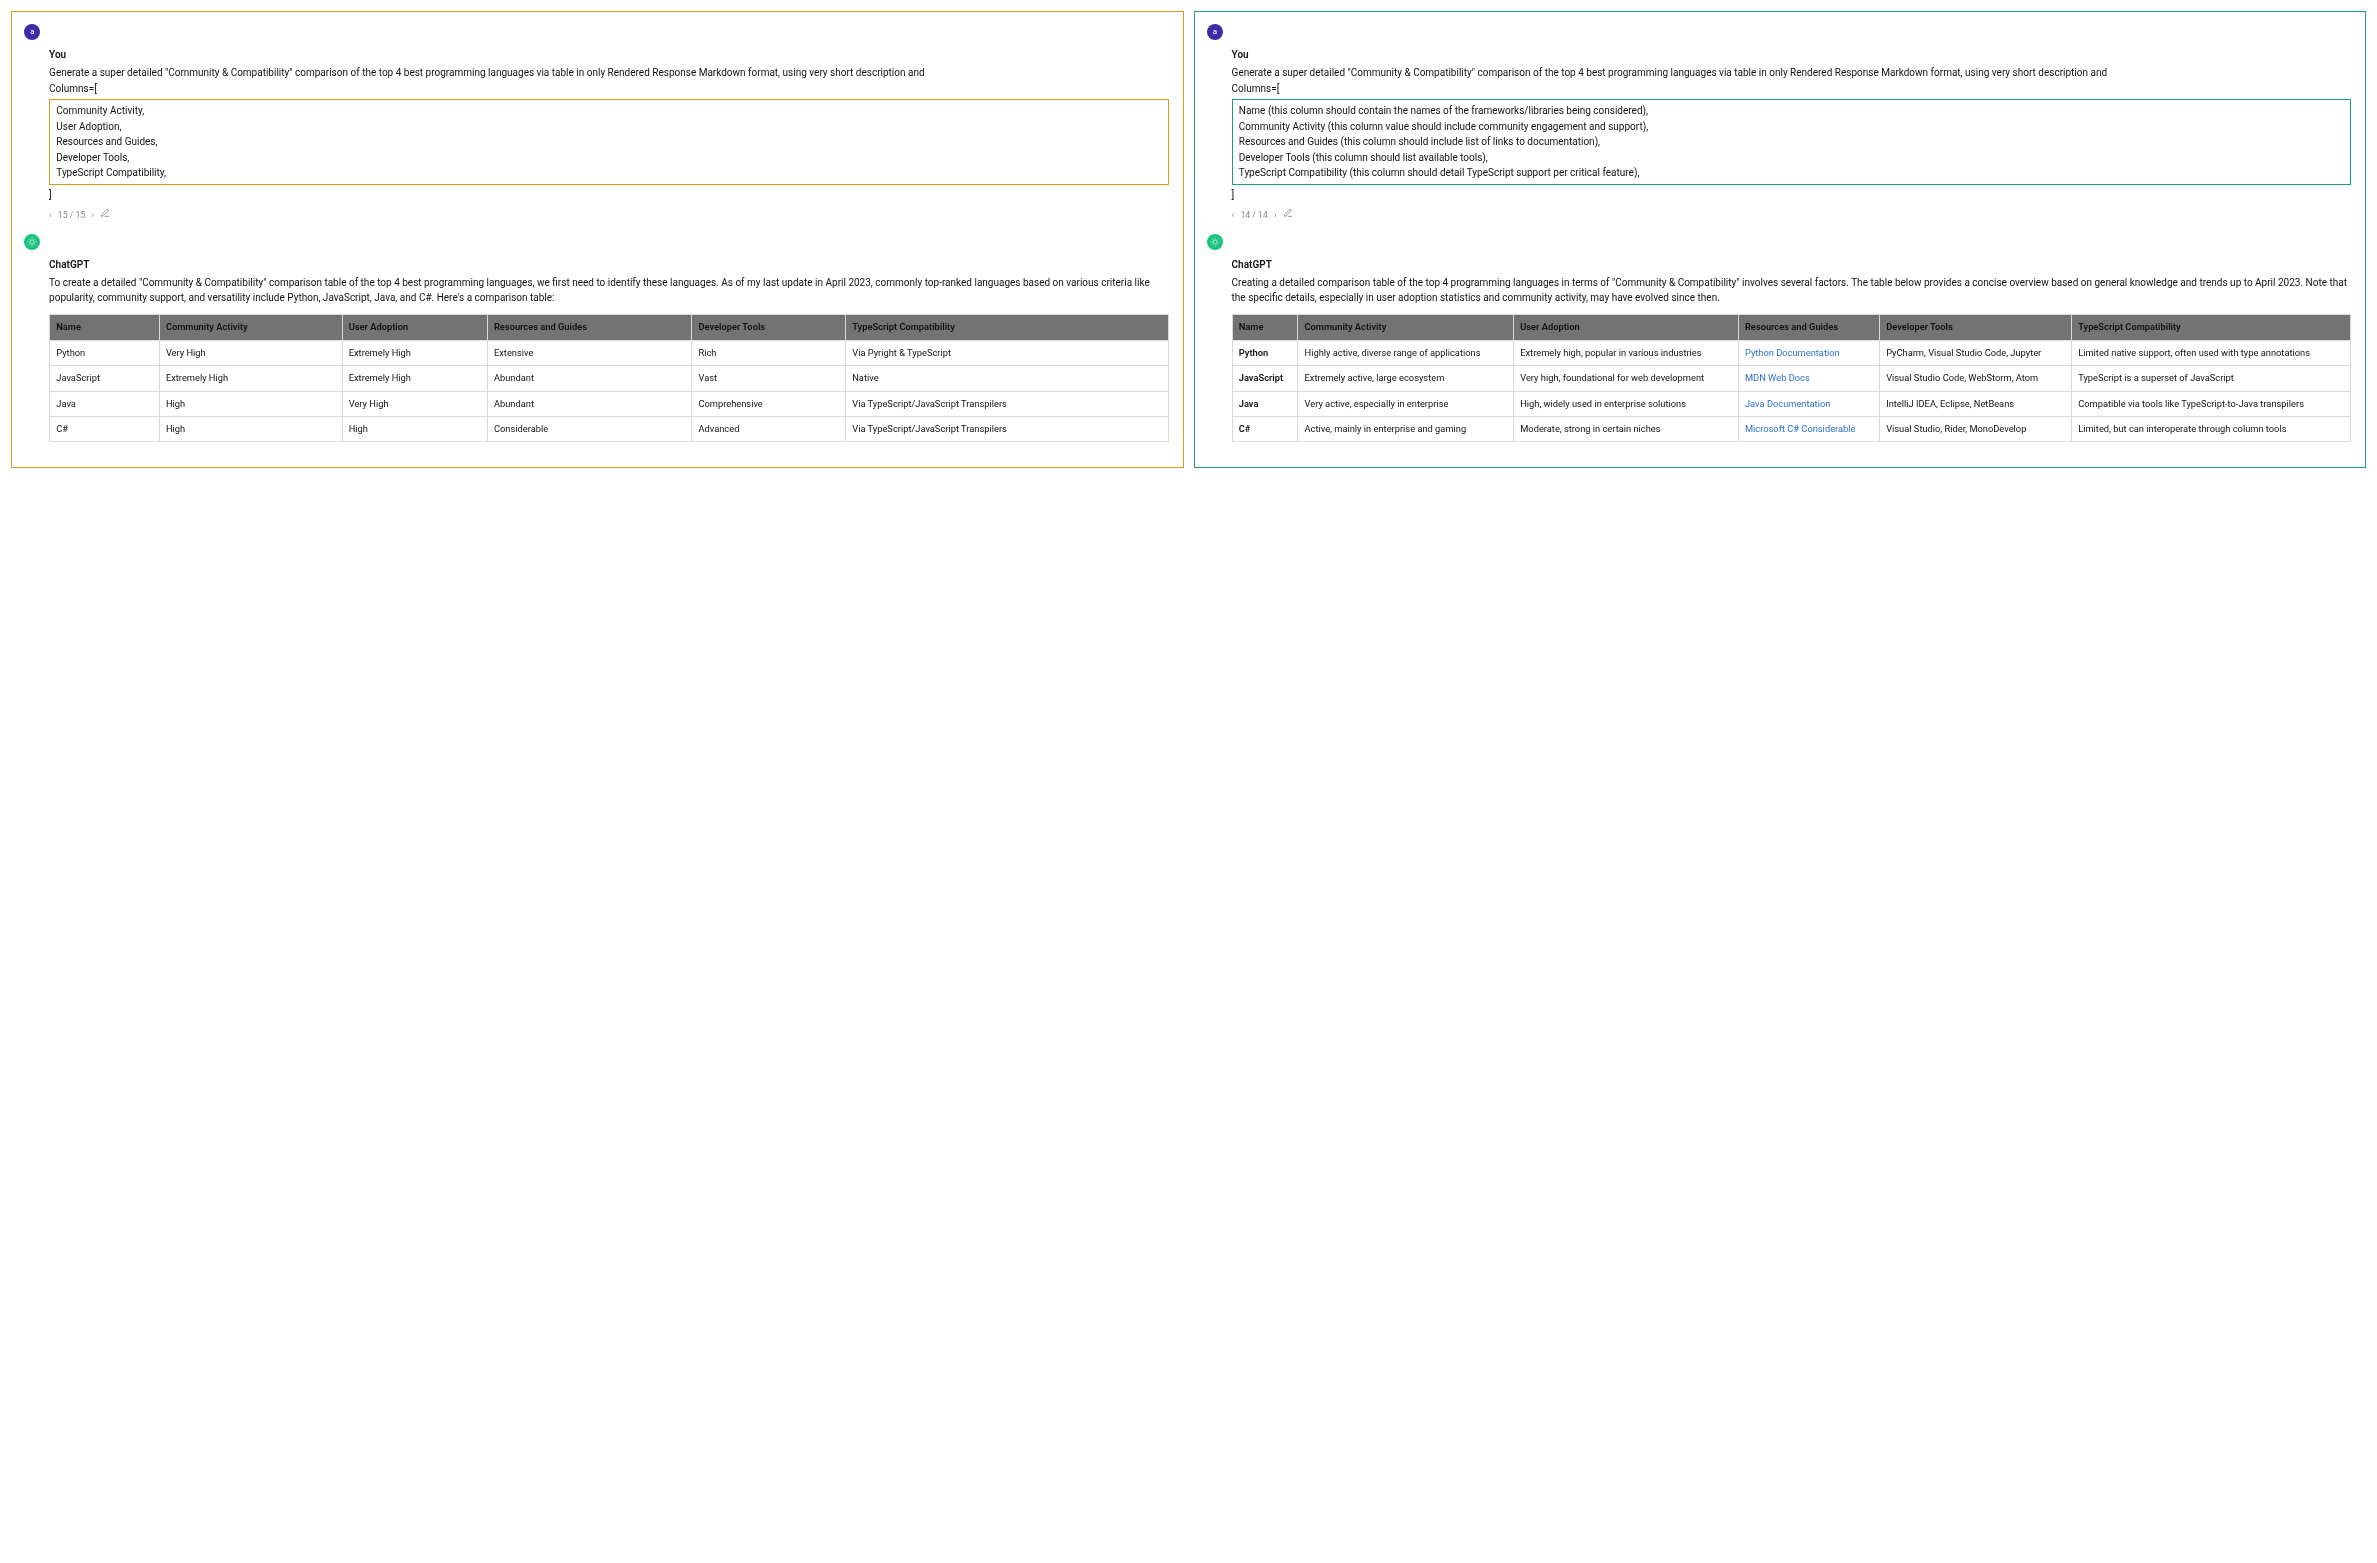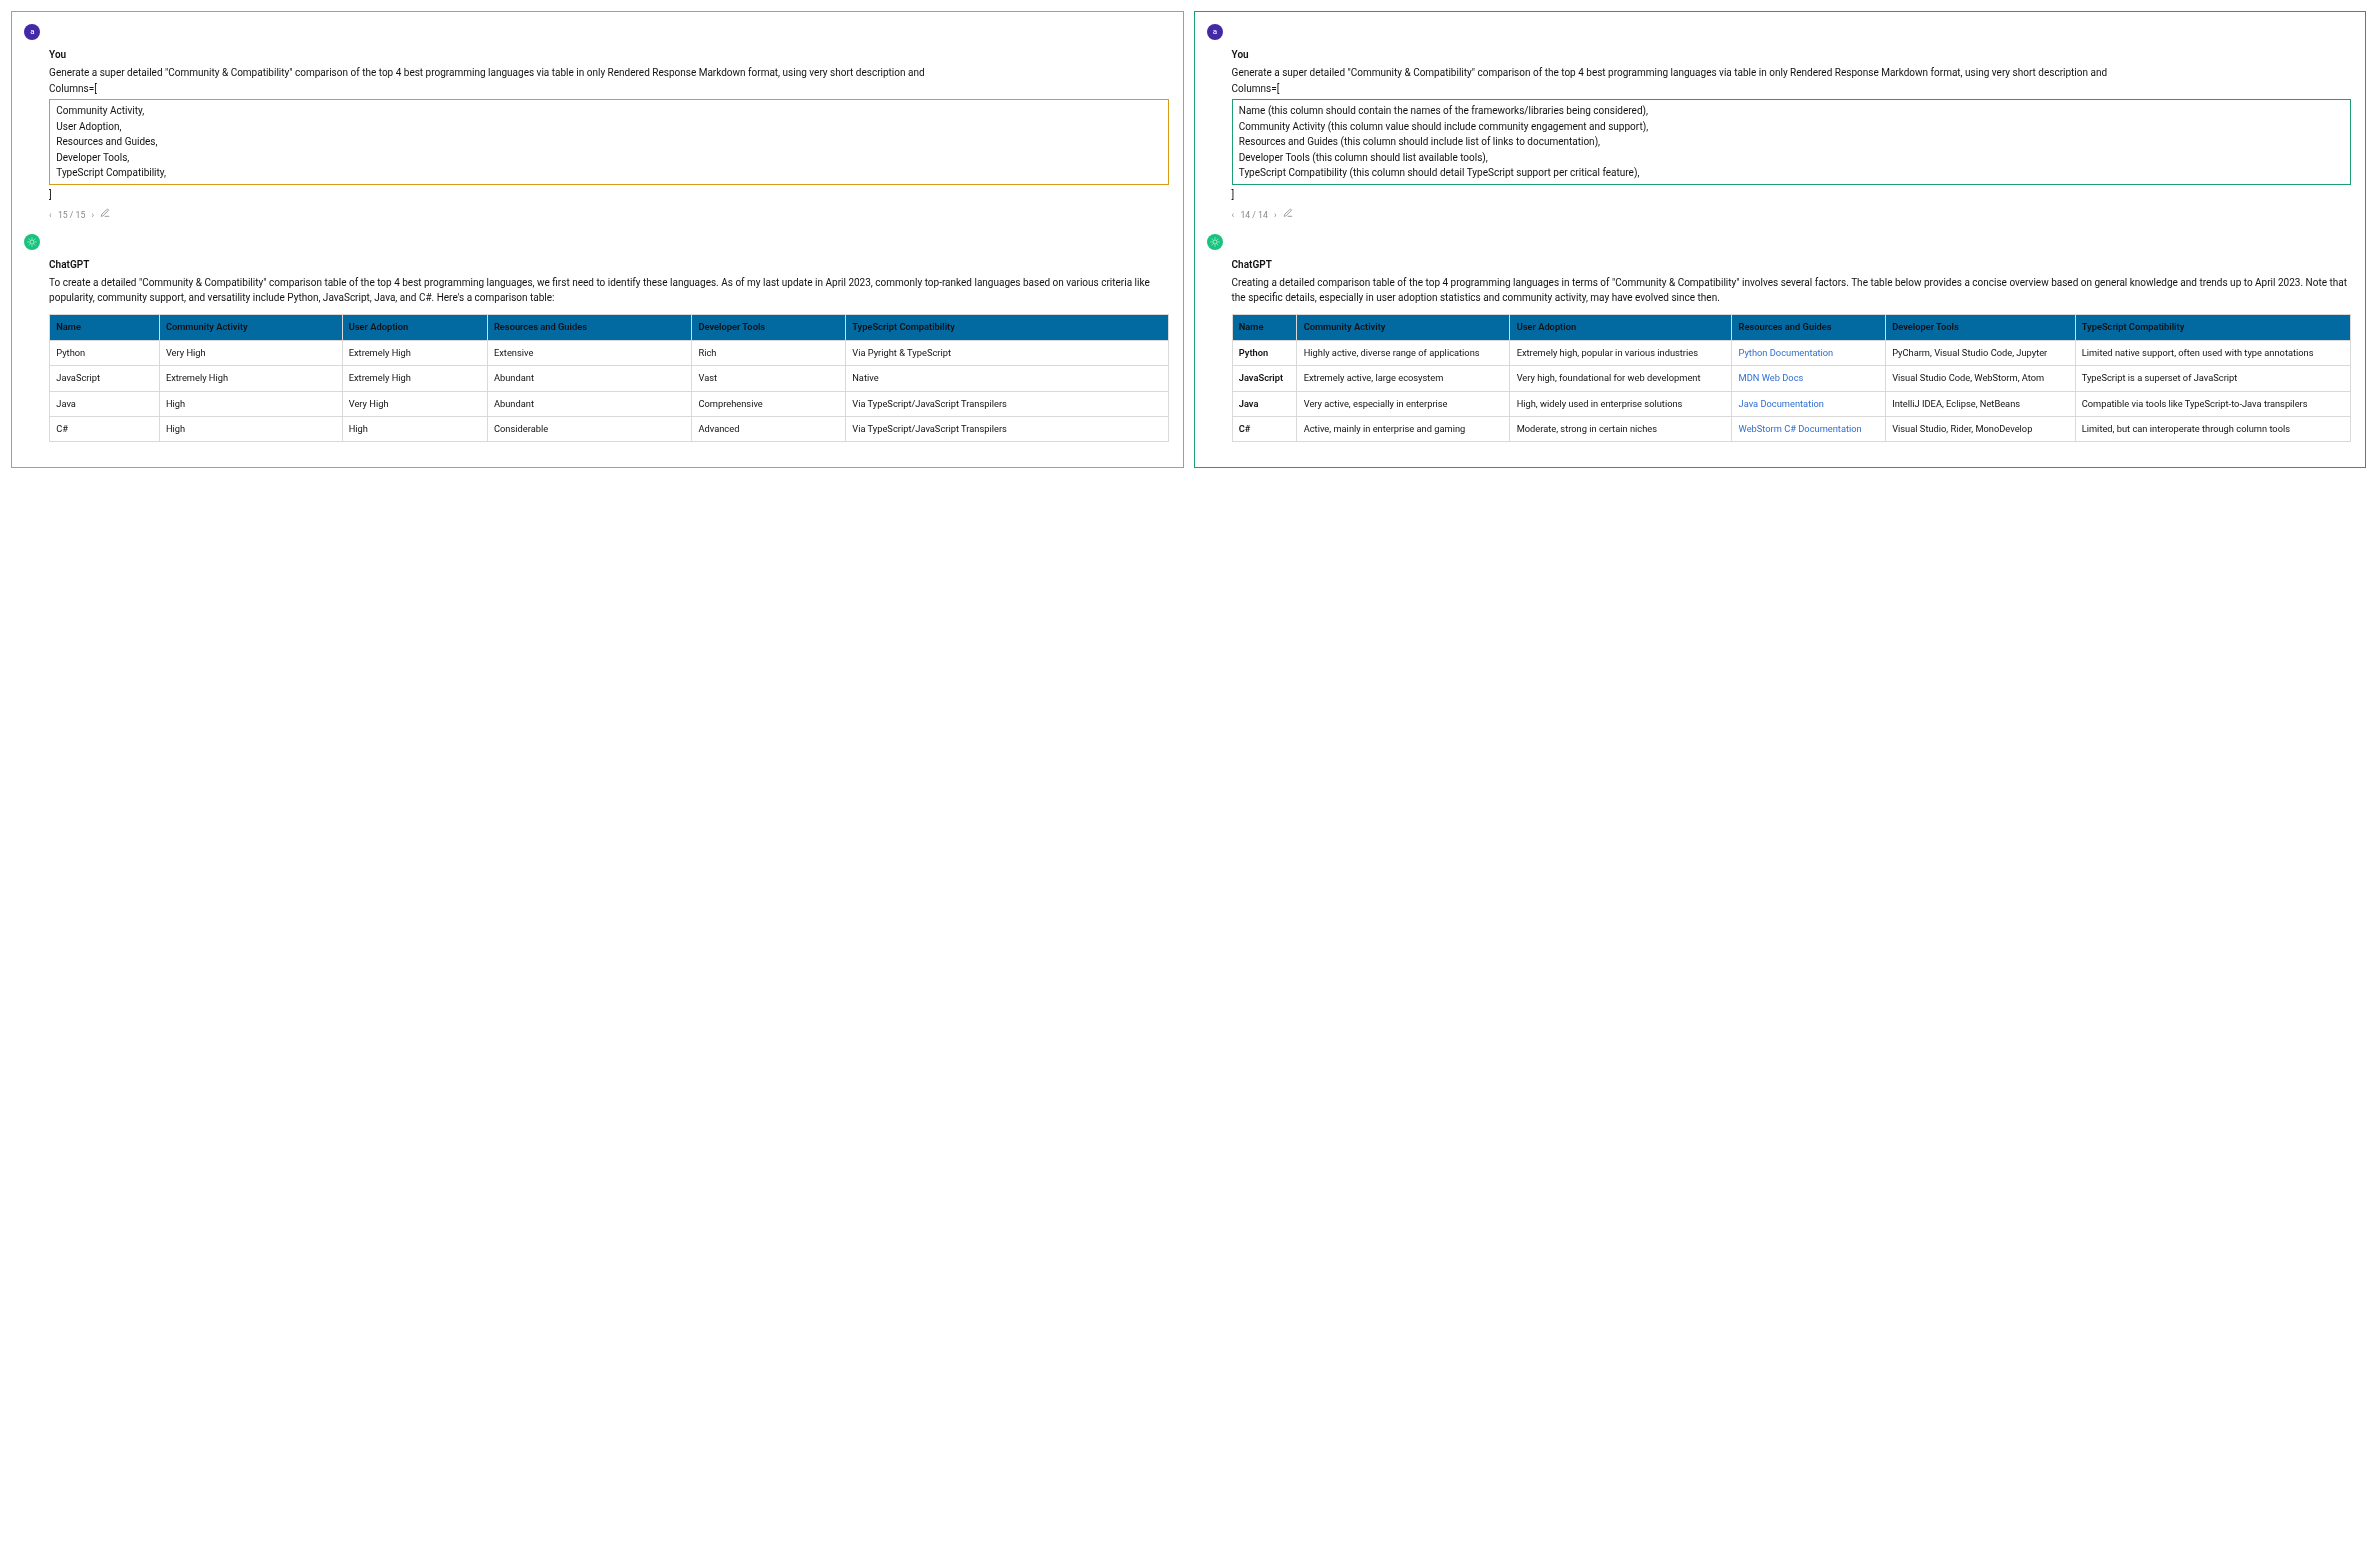--- a/index.html
+++ b/index.html
@@ -71,21 +71,21 @@
     font-size: 9.3px;
   }
   table.cmp th, table.cmp td {
     border: 0.6px solid #d9d9d9;
     padding: 5px 6.2px;
     text-align: left;
     vertical-align: top;
     color: #111;
   }
   table.cmp th {
-    background: #0369a1;
+    background: #737373;
     font-weight: 600;
   }
   .boldcell { font-weight: 600; }
   .link { color: #2f6fd0; text-align: right; }
   .closing-bracket { margin-top: 1.2px; }
 </style>
 </head>
 <body>
 
 <div class="page">
@@ -261,21 +261,21 @@
               <td>Very active, especially in enterprise</td>
               <td>High, widely used in enterprise solutions</td>
               <td><span class="link">Java Documentation</span></td>
               <td>IntelliJ IDEA, Eclipse, NetBeans</td>
               <td>Compatible via tools like TypeScript-to-Java transpilers</td>
             </tr>
             <tr>
               <td class="boldcell">C#</td>
               <td>Active, mainly in enterprise and gaming</td>
               <td>Moderate, strong in certain niches</td>
-              <td><span class="link">WebStorm C# Documentation</span></td>
+              <td><span class="link">Microsoft C# Considerable</span></td>
               <td>Visual Studio, Rider, MonoDevelop</td>
               <td>Limited, but can interoperate through column tools</td>
             </tr>
           </tbody>
         </table>
       </div>
     </div>
   </div>
 
 </div>

